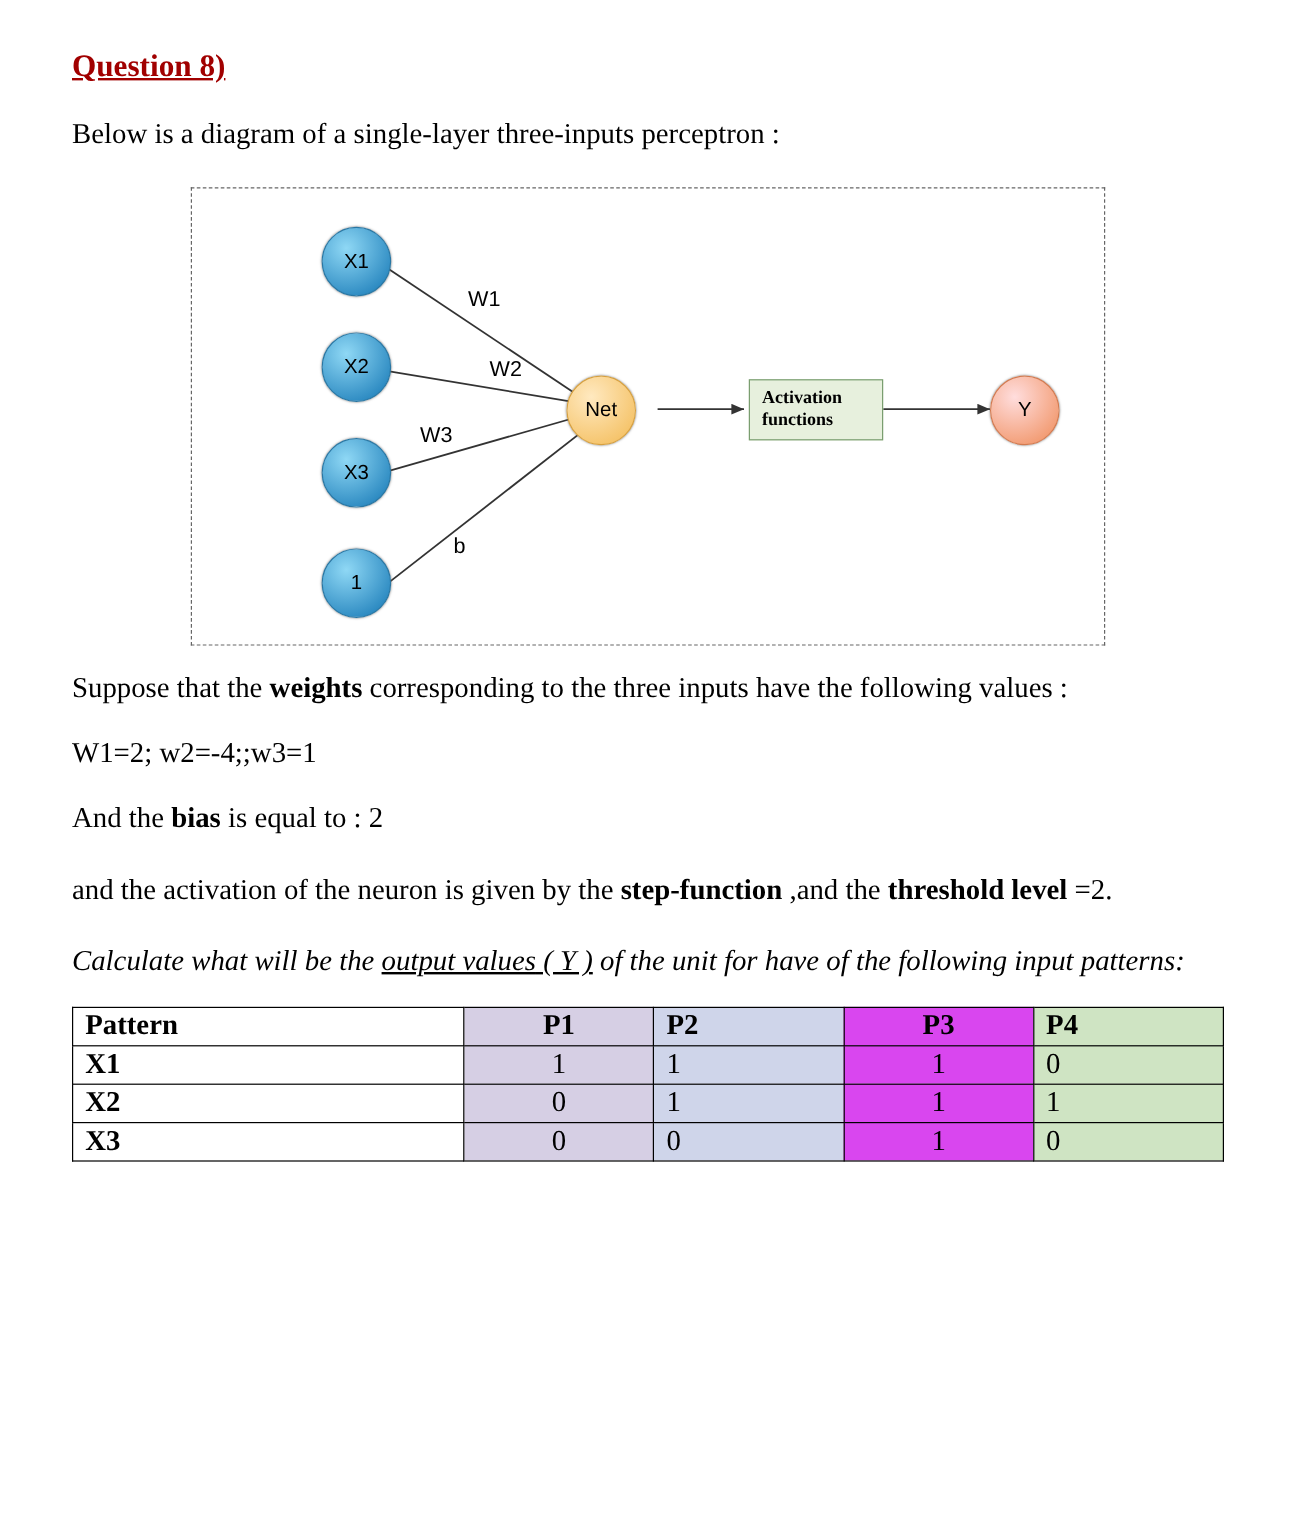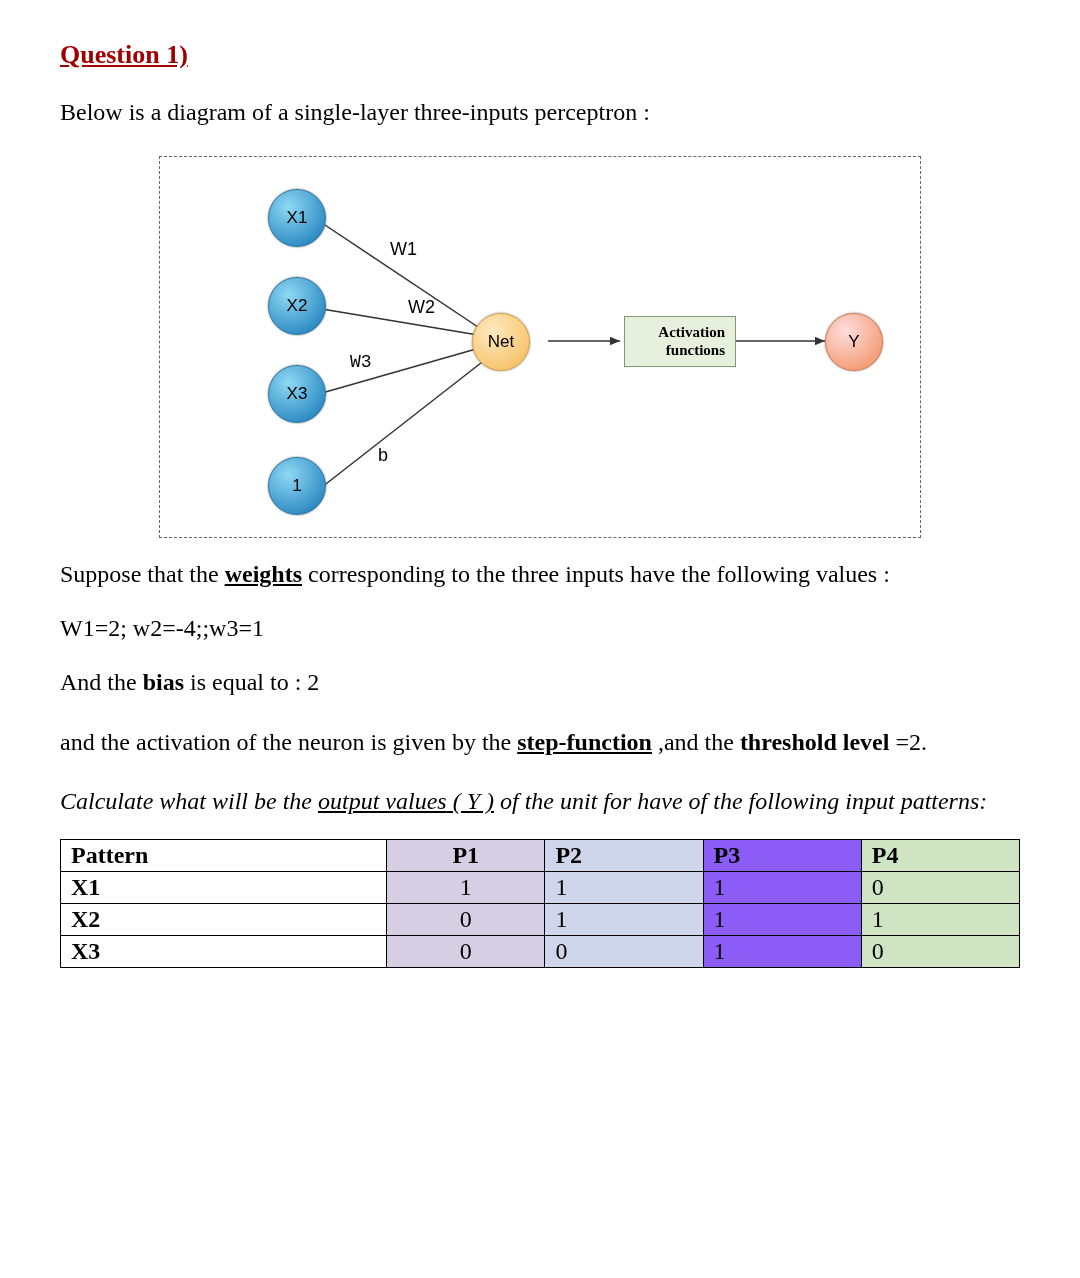--- a/index.html
+++ b/index.html
@@ -18,21 +18,21 @@
     font-size: 26px;
     color: #a10000;
     margin-bottom: 20px;
   }
   .para {
     font-size: 24px;
     line-height: 1.9;
     text-align: justify;
     margin: 14px 0;
   }
-  .underline { text-decoration: underline; font-weight: bold; }
+  .underline { font-weight: bold; }
   .bold { font-weight: bold; margin-top: 40px; }
   .italic { font-style: italic; }
 
   
   .diagram-box {
     border: 1.5px dashed #666;
     margin: 20px auto 4px auto;
     width: 760px;
     height: 380px;
     position: relative;
@@ -62,21 +62,21 @@
     border-color: #d6a040;
   }
   .act-box {
     position: absolute;
     border: 1px solid #7a9e70;
     background: #e7f0dd;
     padding: 6px 10px;
     font-family: "Times New Roman", serif;
     font-size: 15px;
     font-weight: bold;
-    text-align: right;
+    text-align: left;
     line-height: 1.25;
     width: 90px;
   }
   .lbl {
     position: absolute;
     font-family: Arial, sans-serif;
     font-size: 18px;
     color: #000;
   }
   svg.connectors {
@@ -104,27 +104,27 @@
     border: 1.5px solid #000;
     padding: 2px 10px;
     font-size: 24px;
   }
   table.pattern tr:first-child td { font-weight: bold; }
   table.pattern td.rowhead { font-weight: bold; background: #fff; }
   
   .c-pattern { background: #fff; }
   .c-p1 { background: #d6cfe4; text-align: center; }
   .c-p2 { background: #cfd5ea; }
-  .c-p3 { background: #8b5cf6; }
+  .c-p3 { background: #d946ef; text-align: center; }
   .c-p4 { background: #cfe4c3; }
 </style>
 </head>
 <body>
 
-<div class="question-title">Question 1)</div>
+<div class="question-title">Question 8)</div>
 
 <div class="para">Below is a diagram of a single-layer three-inputs perceptron :</div>
 
 <div class="diagram-box">
   <svg class="connectors" viewBox="0 0 760 380">
     <defs>
       <marker id="arrow" markerWidth="8" markerHeight="8" refX="7" refY="3" orient="auto">
         <path d="M0,0 L7,3 L0,6 Z" fill="#333"></path>
       </marker>
     </defs>
@@ -148,21 +148,21 @@
 
   <div class="act-box" style="left:464px; top:159px;">
     <span>Activation</span><br>
     <span>functions</span>
   </div>
 
   <div class="node y" style="left:665px; top:156px;">Y</div>
 
   <div class="lbl" style="left:230px; top:82px;">W1</div>
   <div class="lbl" style="left:248px; top:140px;">W2</div>
-  <div class="lbl" style="left:190px; top:195px;font-family:Liberation Mono, monospace;">W3</div>
+  <div class="lbl" style="left:190px; top:195px;">W3</div>
   <div class="lbl" style="left:218px; top:288px;">b</div>
 </div>
 
 <div class="para">
   <span>Suppose that the </span><span class="underline">weights</span><span> corresponding to the three inputs have the following values :</span>
 </div>
 
 <div class="weights-line">
   <span>W1=2</span>
   <span>; w2=-4;</span>

